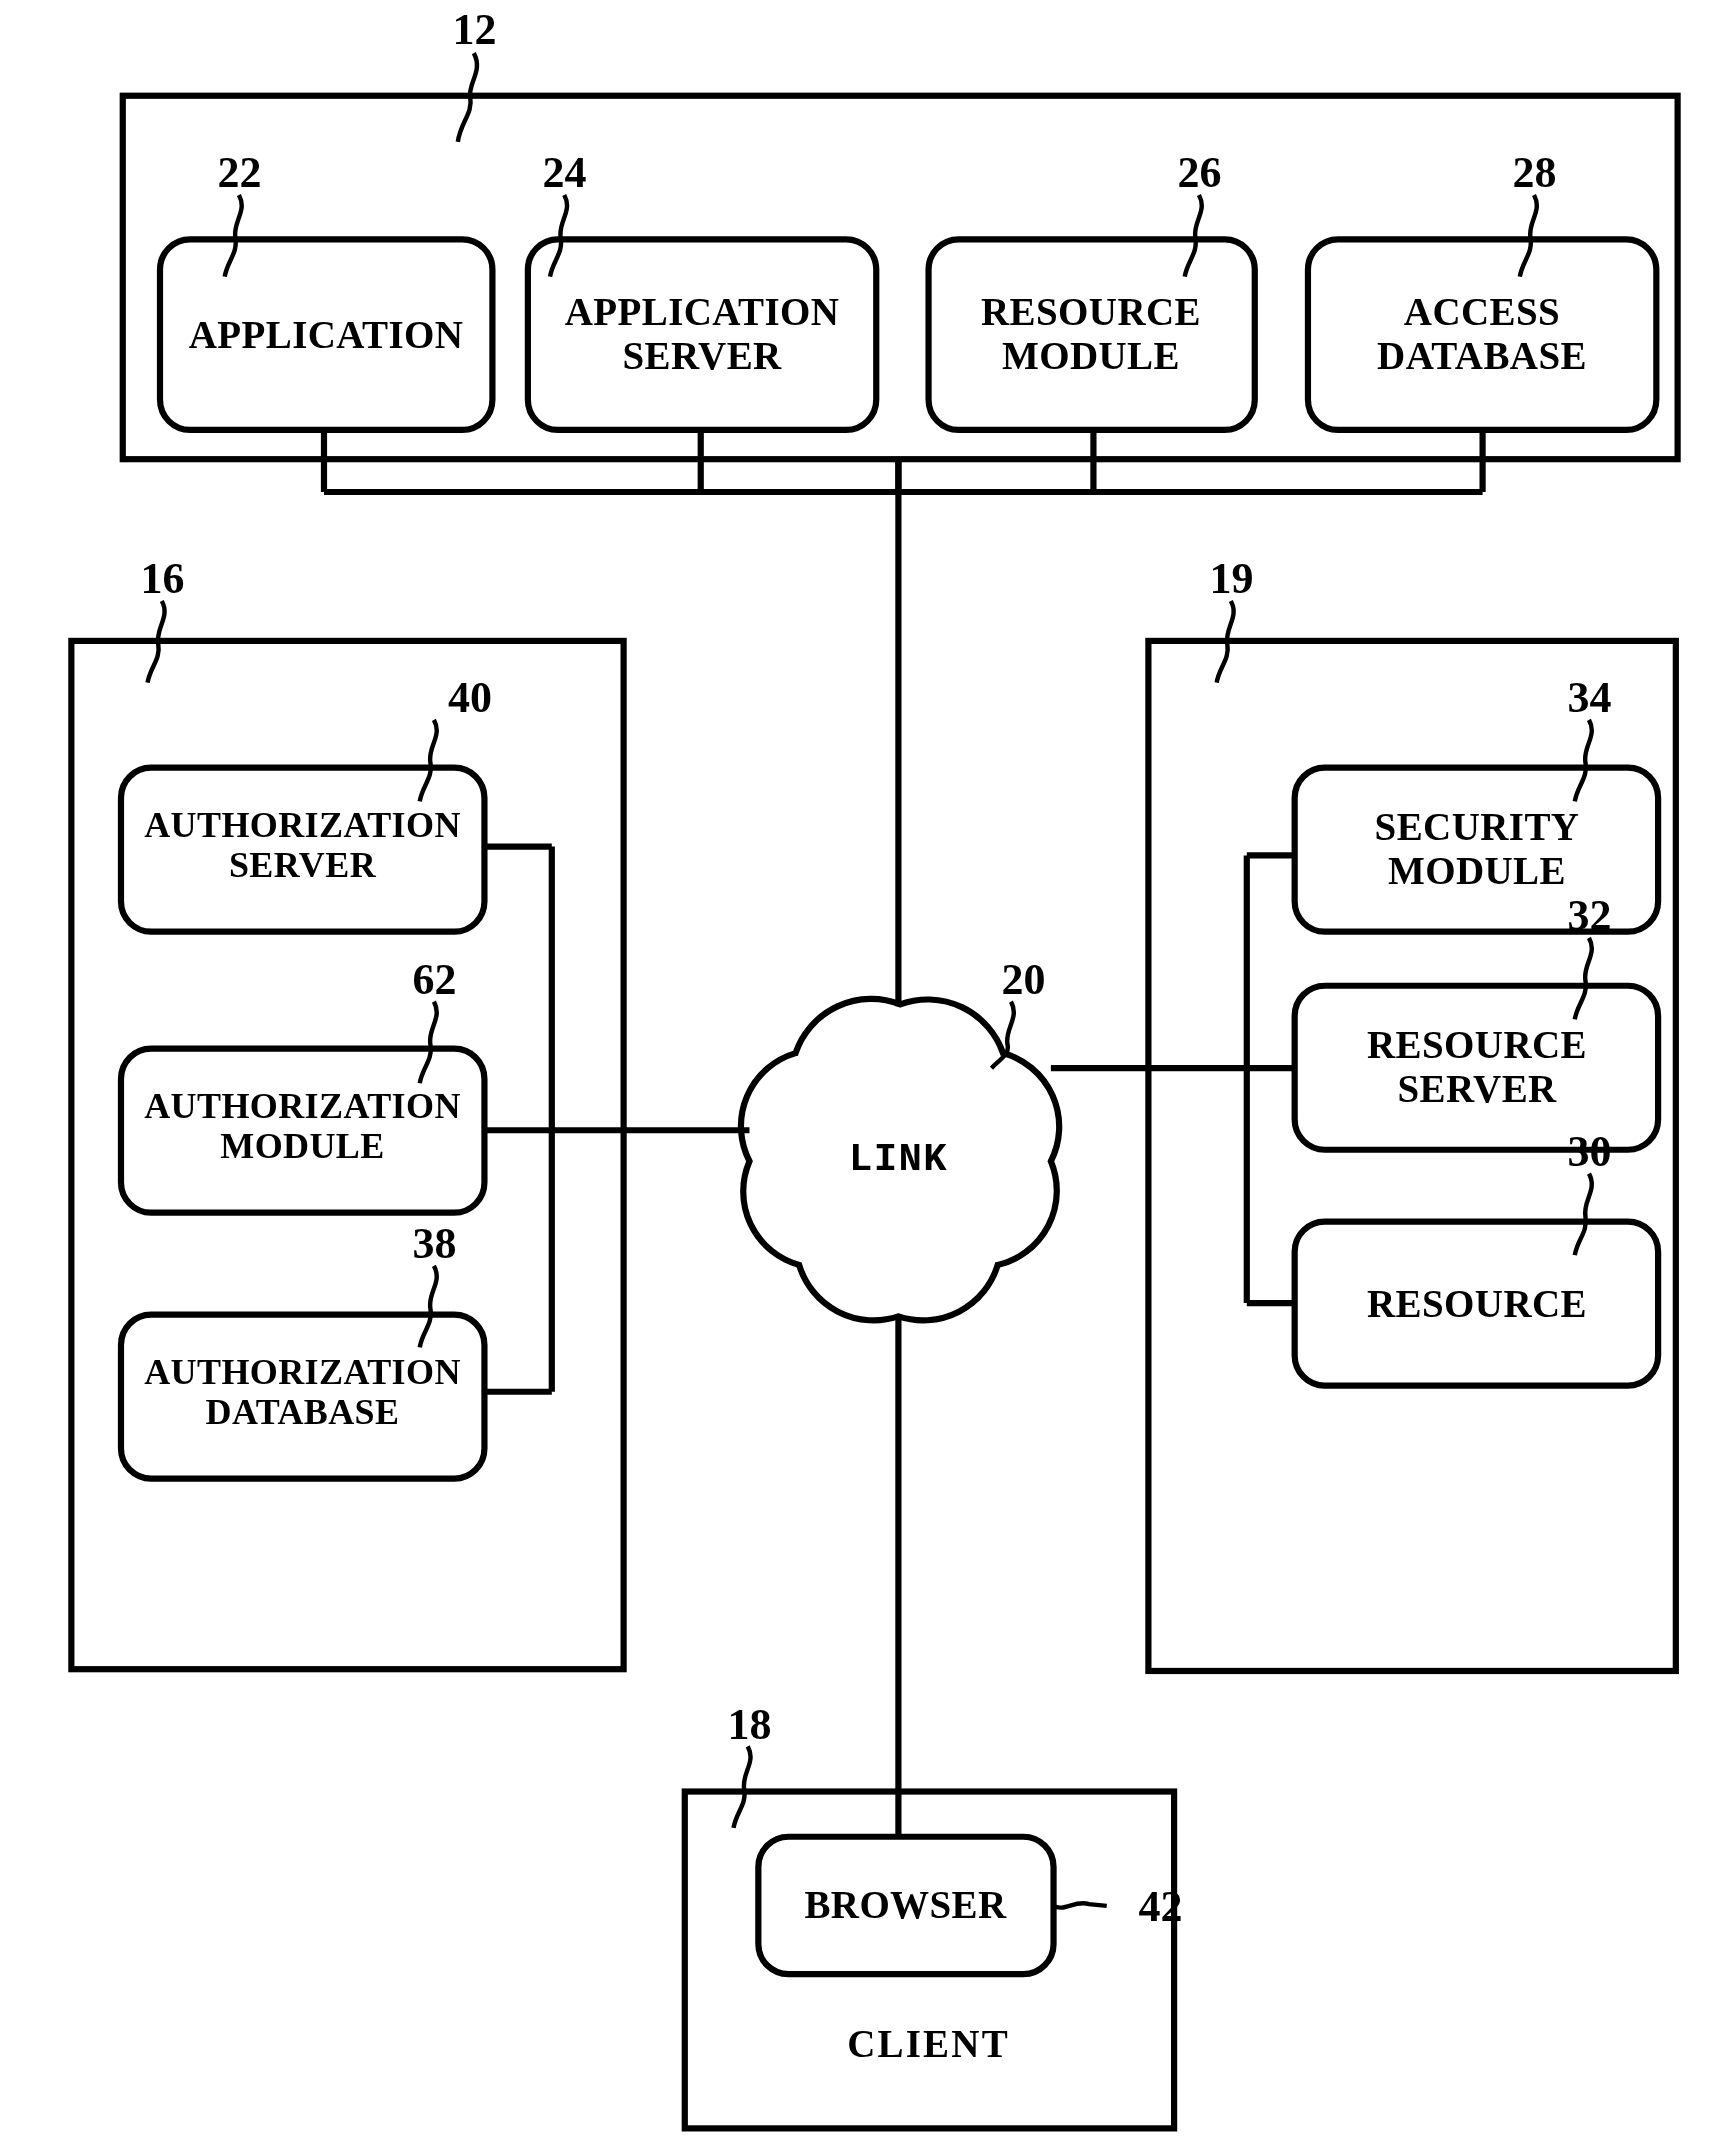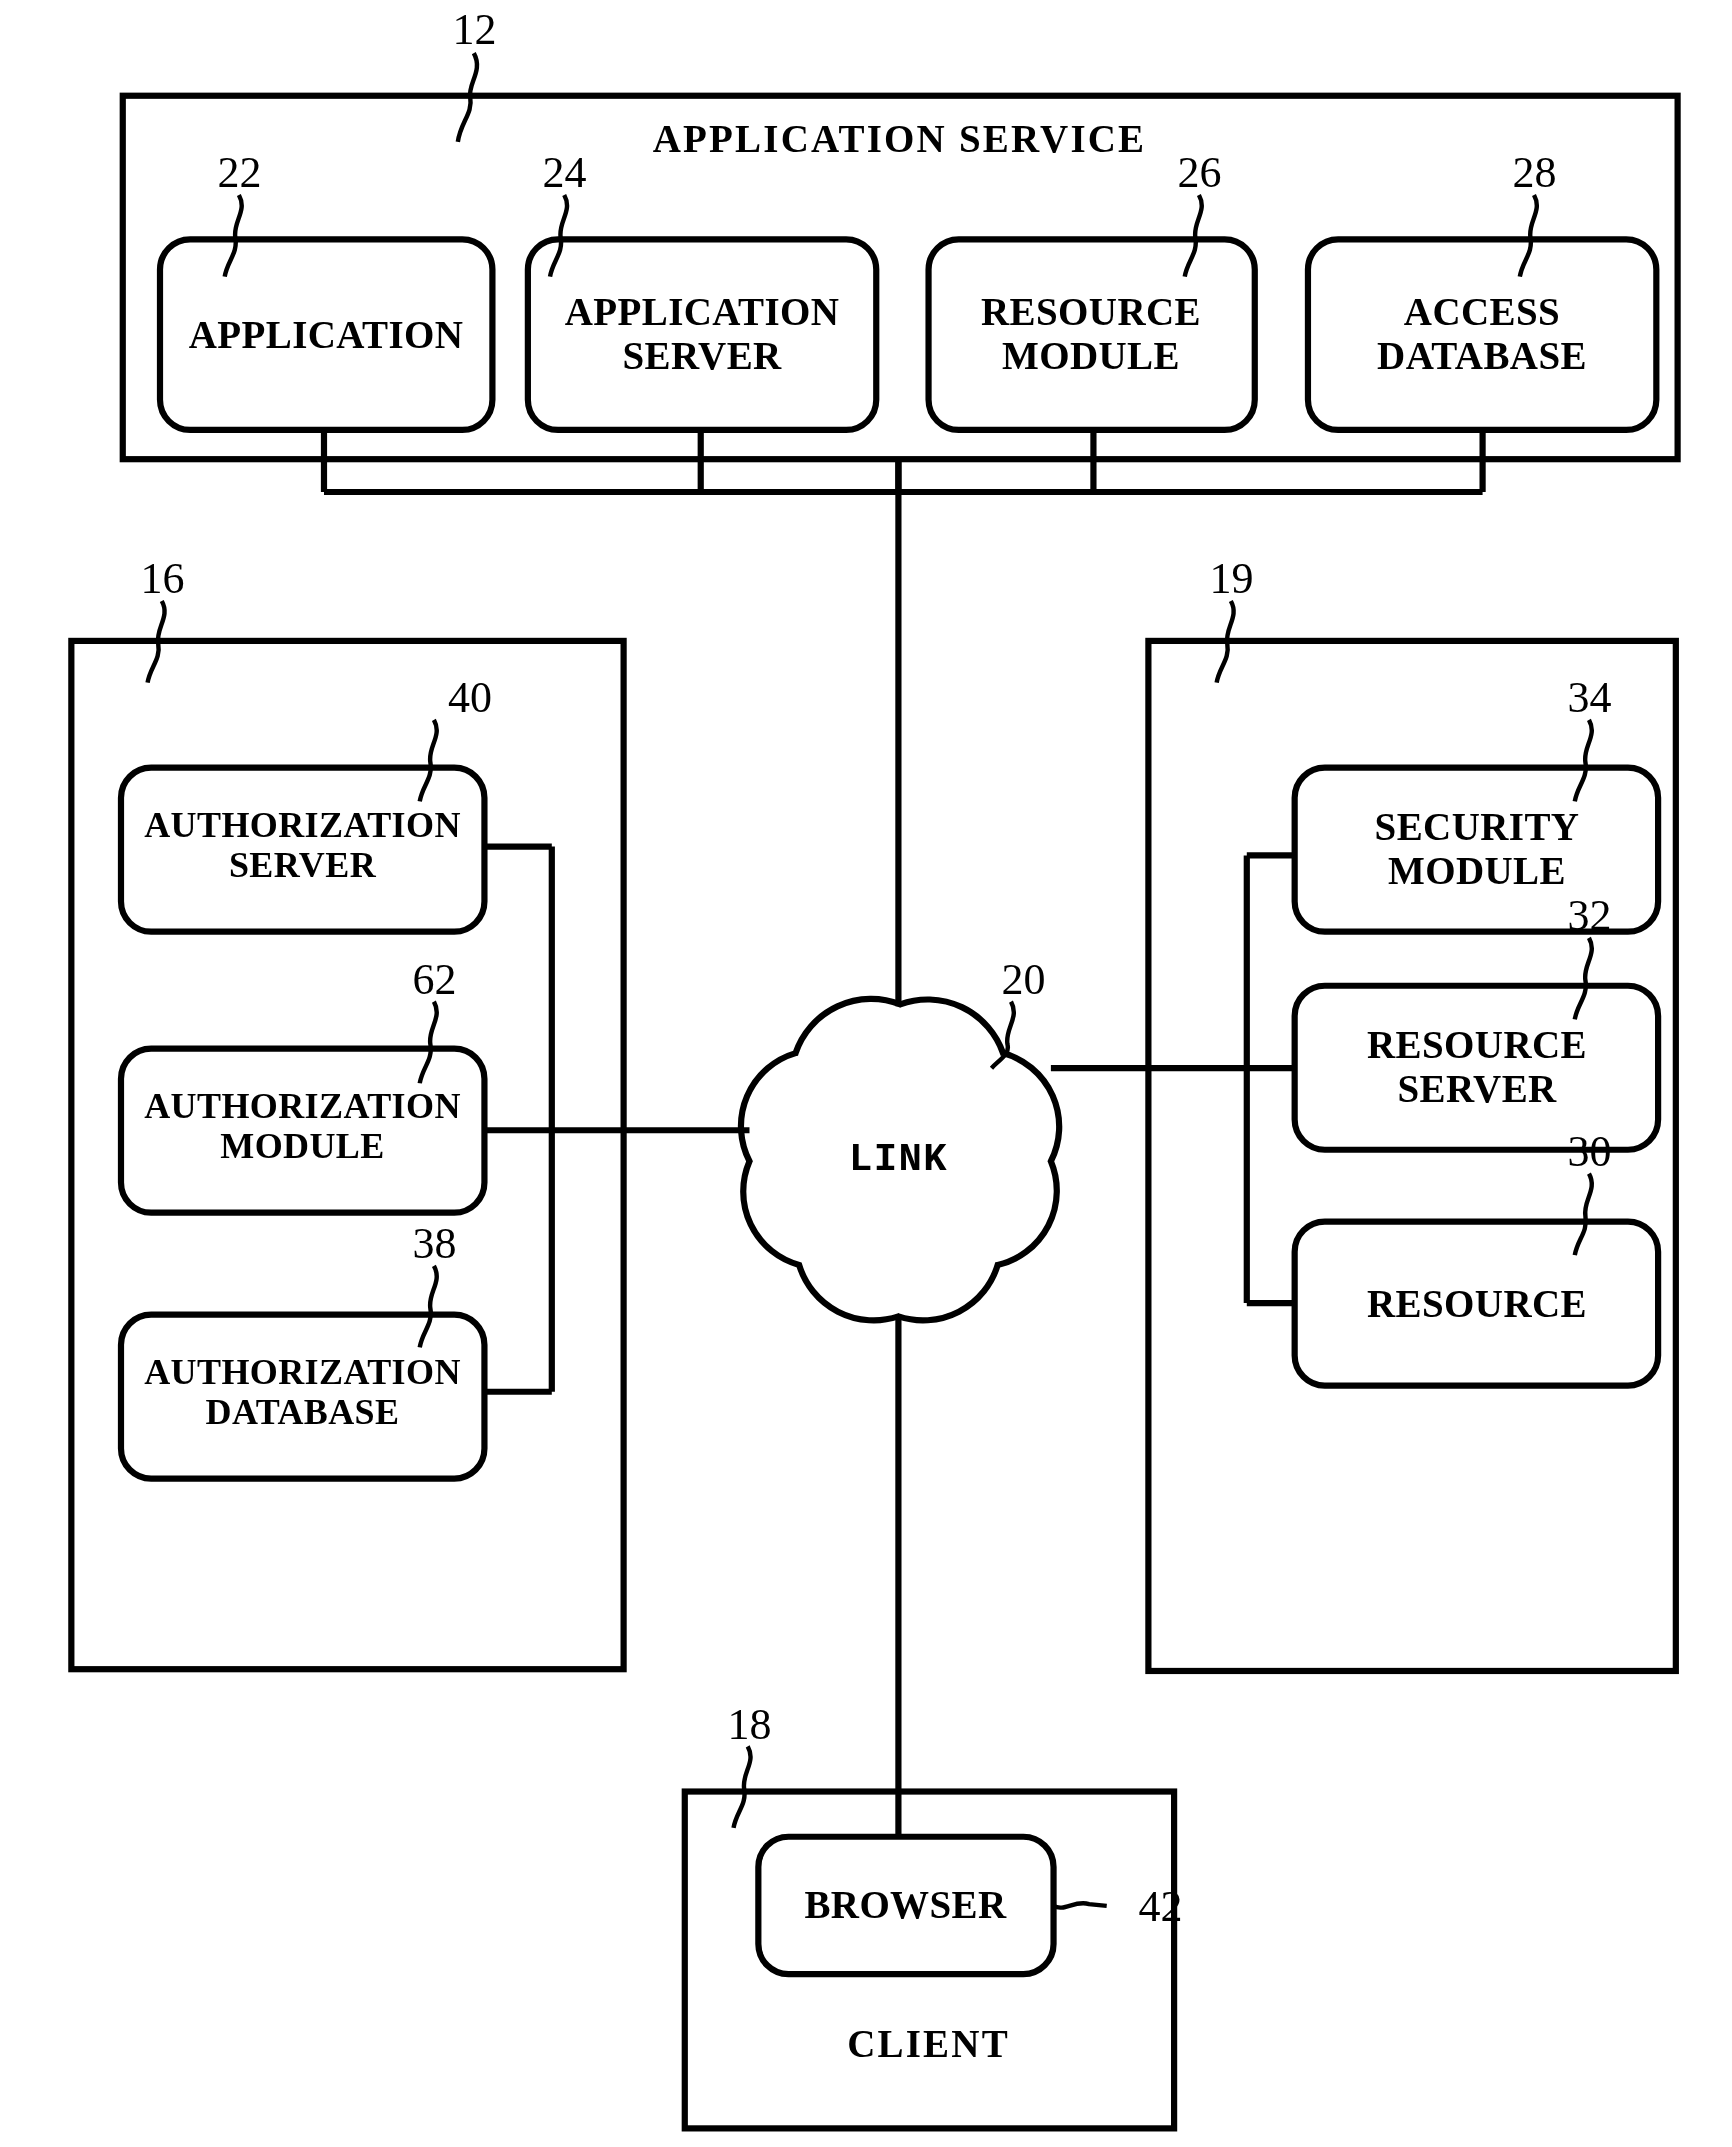--- a/index.html
+++ b/index.html
@@ -31,21 +31,21 @@
     letter-spacing: 0.4px;
     text-align: center;
     line-height: 1.12;
     white-space: pre-line;
     user-select: none;
   }
   .num {
     position: absolute;
     color: #000000;
     font-family: "Liberation Serif", "DejaVu Serif", serif;
-    font-weight: 400;
+    font-weight: 700;
     font-size: 44px;
     text-align: center;
     user-select: none;
   }
   .boxlabel { font-size: 39px; }
   .servicelabel { font-size: 39px; letter-spacing: 2.2px; }
   .cloudlabel { font-size: 39px; letter-spacing: 1.3px; font-family: Liberation Mono, monospace; }
 </style>
 </head>
 <body>
@@ -149,21 +149,20 @@
         <path d="M1140 1130 C1150 1148 1133 1160 1136 1178 C1139 1190 1127 1195 1118 1205"></path>
 
         <path d="M843 1970 C853 1988 836 2000 839 2018 C842 2036 830 2044 827 2062"></path>
 
         <path d="M1188 2150 C1200 2157 1212 2143 1228 2148 L1248 2150"></path>
       </g>
 
     </g>
   </svg>
 
-  <div class="lbl servicelabel" style="left:122px; top:117px; width:1555px;">APPLICATION  SERVICE</div>
   <div class="num" style="left:417px; top:4.4px; width:115px;">12</div>
 
   <div class="lbl boxlabel" style="left:160px; top:313px; width:332px;">APPLICATION</div>
   <div class="num" style="left:182px; top:147px; width:115px;">22</div>
 
   <div class="lbl boxlabel" style="left:528px; top:290px; width:348px;">APPLICATION
 SERVER</div>
   <div class="num" style="left:507px; top:147px; width:115px;">24</div>
 
   <div class="lbl boxlabel" style="left:928px; top:290px; width:326px;">RESOURCE

